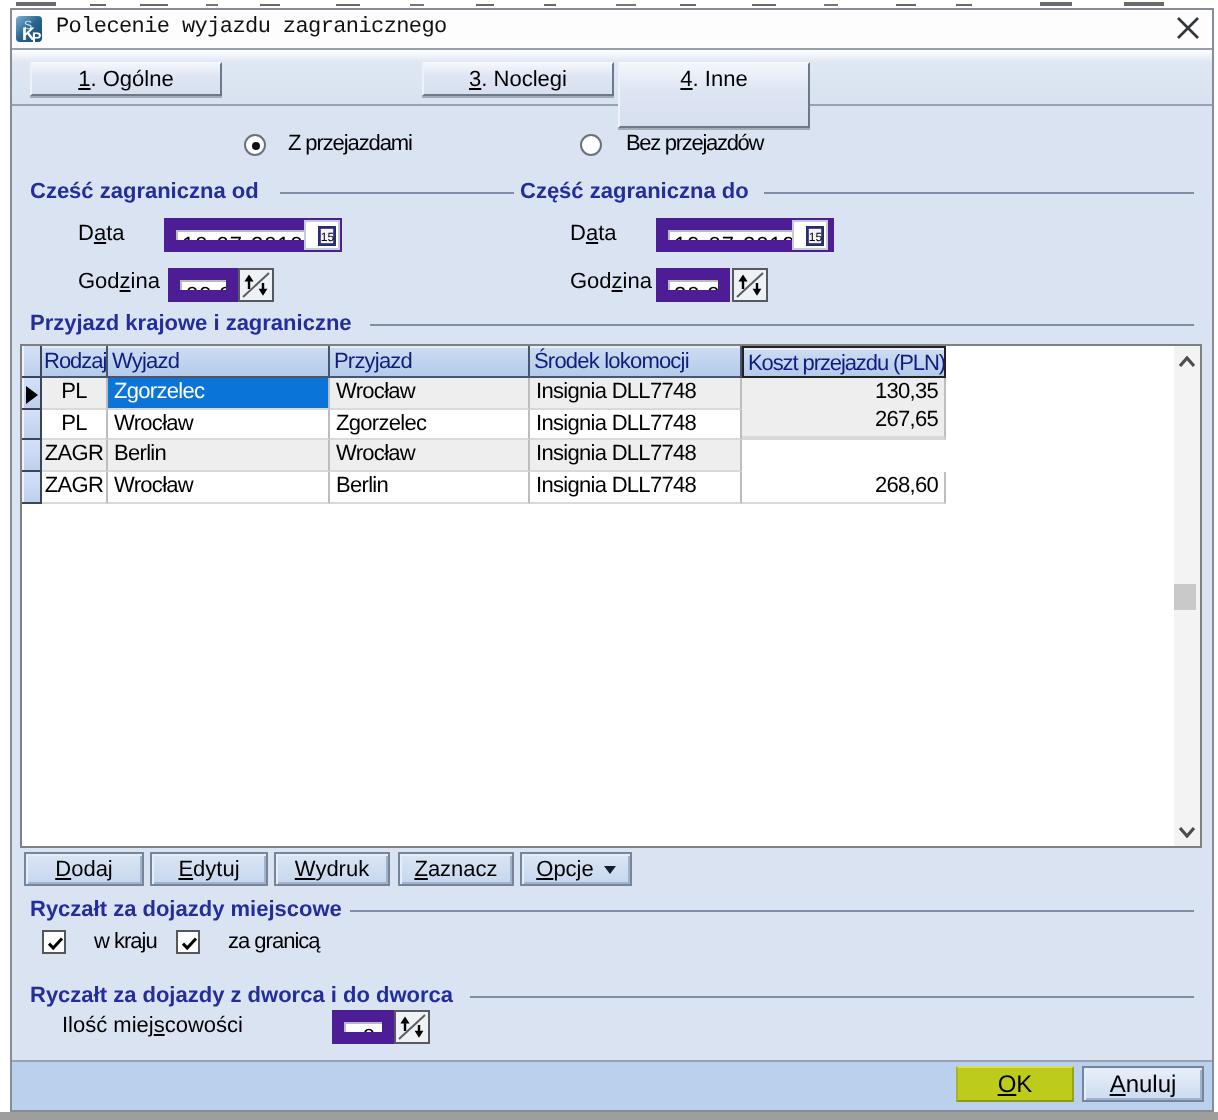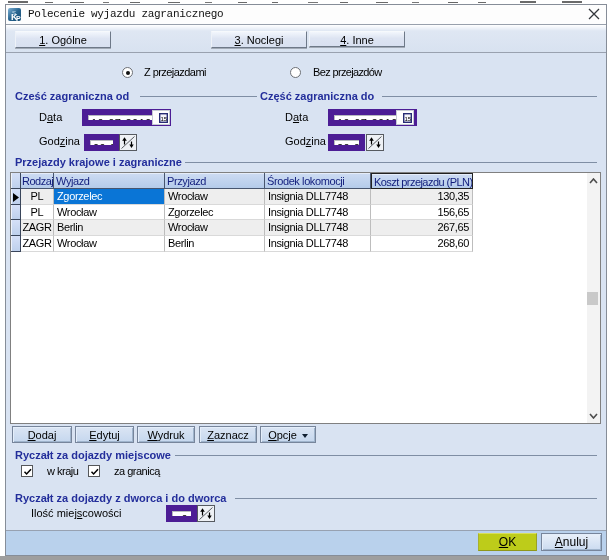--- a/index.html
+++ b/index.html
@@ -81,21 +81,21 @@
     <text x="8" y="13" font-size="7" fill="#fff" font-weight="bold" font-family="Liberation Sans">P</text>
   </svg>
   <div id="title">Polecenie wyjazdu zagranicznego</div>
   <svg id="closesvg" style="position:absolute;right:6px;top:4px;" width="12" height="12">
         <path d="M1 1 L11 11 M11 1 L1 11" stroke="#33373c" stroke-width="1.3" fill="none"></path>
       </svg>
  </div>
  <div id="tabstrip">
   <div class="tab" style="left:10px;top:6px;width:96px;height:17px;line-height:16px;"><u>1</u>. Ogólne</div>
   <div class="tab" style="left:206px;top:6px;width:96px;height:17px;line-height:16px;"><u>3</u>. Noclegi</div>
-  <div class="tab" style="left:304px;top:6px;width:96px;height:16px;line-height:16px;"><u>4</u>. Inne</div>
+  <div class="tab" style="left:304px;top:6px;width:96px;height:33px;line-height:16px;"><u>4</u>. Inne</div>
  </div>
 
  <div class="radio on" style="left:117px;top:63px;"></div>
  <div class="lbl" style="left:129px;top:62px;letter-spacing:-0.55px;">Z przejazdami</div>
  <div class="radio" style="left:285px;top:63px;"></div>
  <div class="lbl" style="left:298px;top:62px;letter-spacing:-0.65px;">Bez przejazdów</div>
 
  <div class="ghead" style="left:10px;top:86px;">Cześć zagraniczna od</div>
  <div class="gline" style="left:135px;top:92px;width:117px;"></div>
  <div class="ghead" style="left:255px;top:86px;">Część zagraniczna do</div>
@@ -130,21 +130,21 @@
  <div class="spin" style="left:361px;top:130px;width:18px;height:17px;">
    <svg width="16" height="15">
         <line x1="1.5" y1="13.5" x2="14.5" y2="1.5" stroke="#585c62" stroke-width="1"></line>
    <line x1="4.5" y1="9.5" x2="4.5" y2="4" stroke="#000" stroke-width="1.2"></line>
         <path d="M2.2 5.8 L6.8 5.8 L4.5 2.2 Z" fill="#000"></path>
    <line x1="11.5" y1="6.5" x2="11.5" y2="11" stroke="#000" stroke-width="1.2"></line>
         <path d="M9.3 9.4 L13.7 9.4 L11.5 12.9 Z" fill="#000"></path>
       </svg>
  </div>
 
- <div class="ghead" style="left:10px;top:152px;">Przejazdy krajowe i zagraniczne</div>
+ <div class="ghead" style="left:10px;top:152px;">Przyjazd krajowe i zagraniczne</div>
  <div class="gline" style="left:180px;top:158px;width:412px;"></div>
 
  <div id="tbl">
 
   <div class="gut" style="left:0;top:0;width:10px;height:16px;"></div>
   <div class="hc" style="left:10px;top:0;width:33px;height:16px;padding-left:1px;letter-spacing:-0.5px;">Rodzaj</div>
   <div class="hc" style="left:43px;top:0;width:111px;height:16px;">Wyjazd</div>
   <div class="hc" style="left:154px;top:0;width:100px;height:16px;">Przyjazd</div>
   <div class="hc" style="left:254px;top:0;width:106px;height:16px;">Środek lokomocji</div>
   <div class="hc" style="left:360px;top:0;width:102px;height:16px;border:1px solid #222;letter-spacing:-0.55px;">Koszt przejazdu (PLN)</div>
@@ -166,21 +166,21 @@
   <div class="cell" style="left:10px;top:32px;width:33px;height:15px;text-align:center;padding-left:0;">PL</div>
   <div class="cell" style="left:43px;top:32px;width:111px;height:15px;">Wrocław</div>
   <div class="cell" style="left:154px;top:32px;width:100px;height:15px;">Zgorzelec</div>
   <div class="cell" style="left:254px;top:32px;width:106px;height:15px;">Insignia DLL7748</div>
   <div class="cell" style="left:360px;top:32px;width:102px;height:15px;text-align:right;padding-right:3px;">156,65</div>
 
   <div class="cell" style="left:10px;top:47px;width:33px;height:16px;background:#eeeeee;text-align:center;padding-left:0;">ZAGR</div>
   <div class="cell" style="left:43px;top:47px;width:111px;height:16px;background:#eeeeee;">Berlin</div>
   <div class="cell" style="left:154px;top:47px;width:100px;height:16px;background:#eeeeee;">Wrocław</div>
   <div class="cell" style="left:254px;top:47px;width:106px;height:16px;background:#eeeeee;">Insignia DLL7748</div>
-  <div class="cell" style="left:360px;top:47px;width:102px;height:16px;background:#eeeeee;text-align:right;padding-right:3px;">267,65</div>
+  <div class="cell" style="left:360px;top:30px;width:102px;height:16px;background:#eeeeee;text-align:right;padding-right:3px;">267,65</div>
 
   <div class="cell" style="left:10px;top:63px;width:33px;height:16px;text-align:center;padding-left:0;">ZAGR</div>
   <div class="cell" style="left:43px;top:63px;width:111px;height:16px;">Wrocław</div>
   <div class="cell" style="left:154px;top:63px;width:100px;height:16px;">Berlin</div>
   <div class="cell" style="left:254px;top:63px;width:106px;height:16px;">Insignia DLL7748</div>
   <div class="cell" style="left:360px;top:63px;width:102px;height:16px;text-align:right;padding-right:3px;">268,60</div>
 
   <div class="abs" style="left:576px;top:0;width:13px;height:250px;background:#f3f3f3;"></div>
   <svg style="position:absolute;left:578px;top:5px;" width="9" height="6">
         <path d="M1 5 L4.5 1 L8 5" stroke="#4d4d4d" stroke-width="1.6" fill="none"></path>

